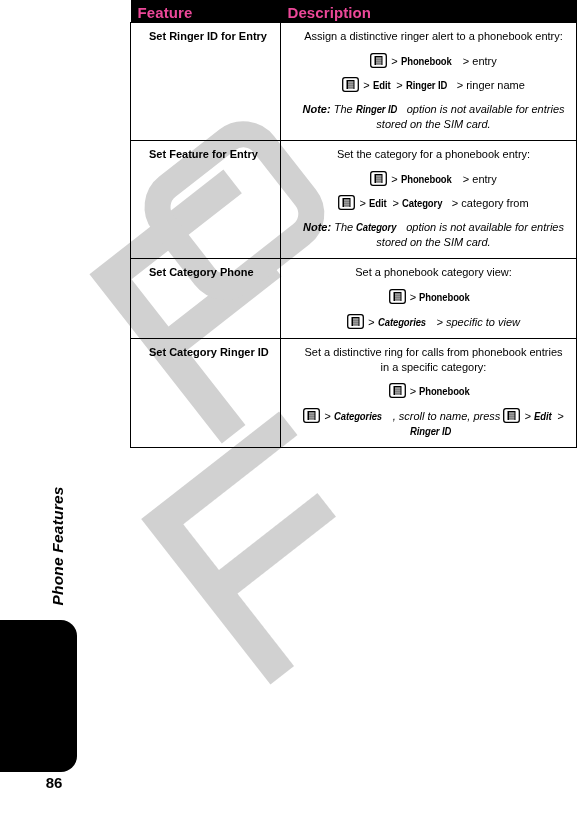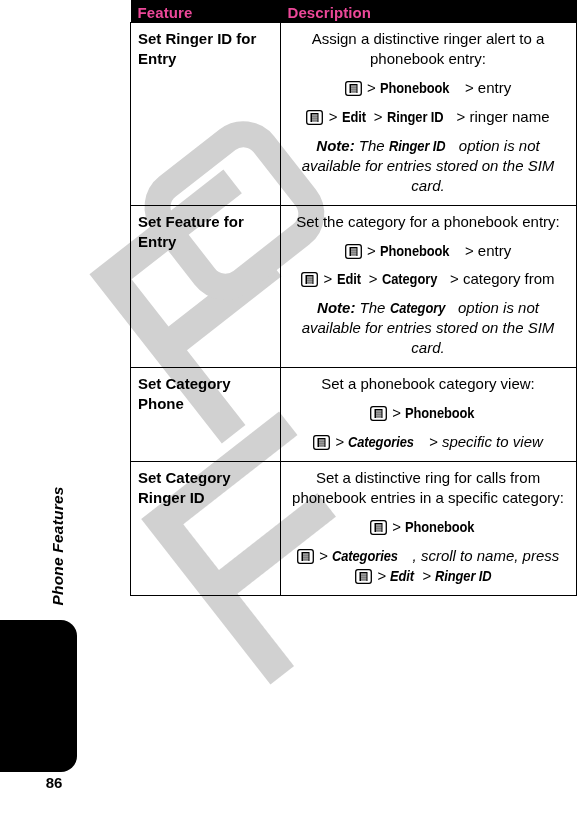--- a/index.html
+++ b/index.html
@@ -67,22 +67,22 @@
     text-align:left;
     padding:4px 0 1px 7px;
     border:none;
     vertical-align:middle;
     letter-spacing:0.1px;
   }
   #doc-table tbody td{
     border:1.2px solid #000;
     border-top:none;
     vertical-align:top;
-    padding:6px 8px 9px 7px;
-    font-size:15px;
+    padding:6px 8px 9px 18px;
+    font-size:11px;
     line-height:1.33;
     color:#000;
     background:transparent;
   }
   #doc-table tbody tr:first-child td{border-top:1.2px solid #000;}
   #doc-table tbody td.feature{
     font-weight:bold;
     border-right:1.2px solid #000;
     padding-right:4px;
   }

